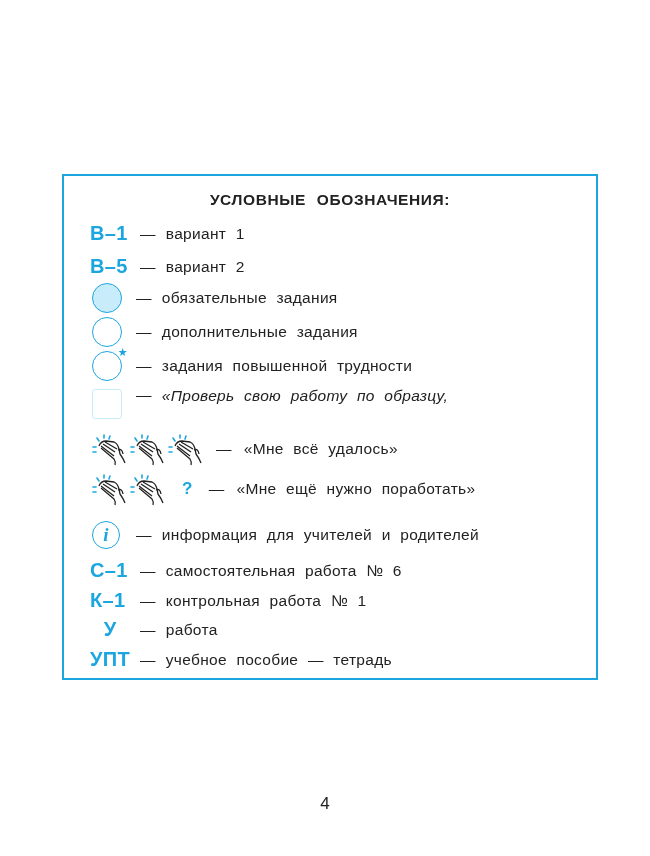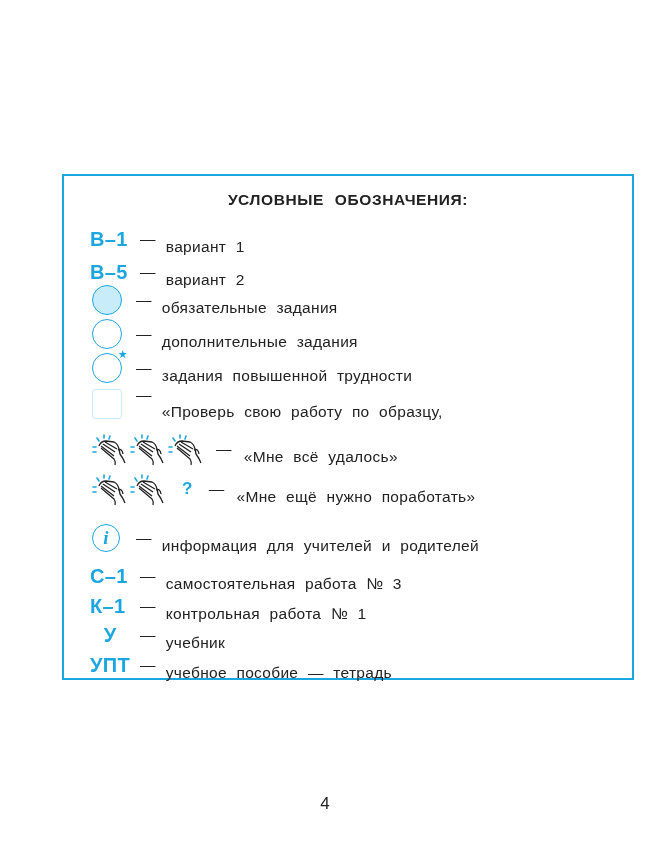--- a/index.html
+++ b/index.html
@@ -1,32 +1,32 @@
 <!DOCTYPE html>
 <html><head>
 <meta charset="utf-8">
 <style>
   html, body { margin:0; padding:0; background:#ffffff; }
   body { width:650px; height:856px; position:relative; font-family:"Liberation Sans", sans-serif; color:#222; overflow:hidden; }
-  .frame { position:absolute; left:62px; top:174px; width:532px; height:502px; border:2.5px solid #1ba6e0; box-sizing:content-box;padding-left:36px; }
+  .frame { position:absolute; left:62px; top:174px; width:532px; height:502px; border:2.5px solid #1ba6e0; box-sizing:content-box; }
   .title { position:absolute; left:0; right:0; top:15px; text-align:center; font-weight:bold; font-size:15.5px; letter-spacing:0.6px; word-spacing:6px; color:#222; }
   .row { position:absolute; left:0; display:flex; align-items:center; font-size:15.5px; letter-spacing:0.3px; word-spacing:5px; }
   .code { color:#1ba6e0; font-weight:bold; font-size:20px; display:inline-block; }
   .dash { display:inline-block; margin:0 10px; }
-  .text { display:inline-block;margin-top:16px; }
+  .text { display:inline-block; }
   .circle { width:30px; height:30px; border-radius:50%; border:1.6px solid #1ba6e0; box-sizing:border-box; display:inline-block; position:relative; }
   .circle.filled { background:#c9ecfa; }
   .star { position:absolute; right:-7px; top:-6px; color:#1ba6e0; font-size:11px; }
   .square { width:30px; height:30px; border:1.4px solid #c9ecfa; border-radius:3px; box-sizing:border-box; display:inline-block; }
   .info { width:28px; height:28px; border-radius:50%; border:1.6px solid #1ba6e0; box-sizing:border-box; display:inline-flex; align-items:center; justify-content:center; color:#1ba6e0; font-family:"Liberation Serif", serif; font-style:italic; font-weight:bold; font-size:19px; }
   .hands { display:inline-flex; }
   .hand { width:38px; height:34px; display:inline-block; }
   .qmark { color:#1ba6e0; font-weight:bold; font-size:17px; margin-left:16px; }
   .pagenum { position:absolute; left:0; right:0; top:794px; text-align:center; font-size:17px; color:#222; }
-  .ml { line-height:20px; }
+  .ml { line-height:20px;font-style:italic; }
 </style>
 </head>
 <body>
 
 <svg width="0" height="0" style="position:absolute">
   <defs>
     <g id="clap">
       <g stroke="#1ba6e0" stroke-width="1.6" stroke-linecap="round">
         <line x1="3" y1="15" x2="6" y2="15"></line>
         <line x1="3" y1="20" x2="6" y2="20"></line>
@@ -121,33 +121,33 @@
 
   <div class="row" style="left:28px; top:345px;">
     <span class="info">i</span>
     <span class="dash" style="margin-left:16px;">—</span>
     <span class="text">информация  для  учителей  и  родителей</span>
   </div>
 
   <div class="row" style="left:26px; top:383px;">
     <span class="code" style="width:40px;">С–1</span>
     <span class="dash">—</span>
-    <span class="text">самостоятельная  работа  № 3</span>
+    <span class="text">самостоятельная  работа  № 6</span>
   </div>
 
   <div class="row" style="left:26px; top:413px;">
     <span class="code" style="width:40px;">К–1</span>
     <span class="dash">—</span>
     <span class="text">контрольная  работа  № 1</span>
   </div>
 
   <div class="row" style="left:26px; top:442px;">
     <span class="code" style="width:40px; text-align:center;">У</span>
     <span class="dash">—</span>
-    <span class="text">учебник</span>
+    <span class="text">работа</span>
   </div>
 
   <div class="row" style="left:26px; top:472px;text-align:center;">
     <span class="code" style="width:40px;">УПТ</span>
     <span class="dash">—</span>
     <span class="text">учебное  пособие  —  тетрадь</span>
   </div>
 </div>
 
 <div class="pagenum">4</div>

